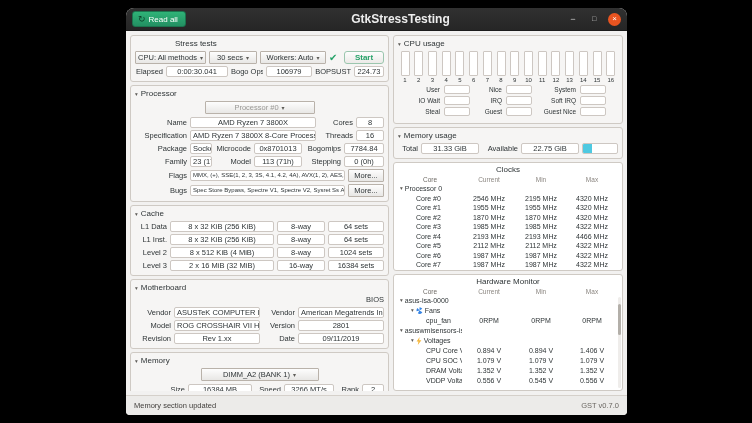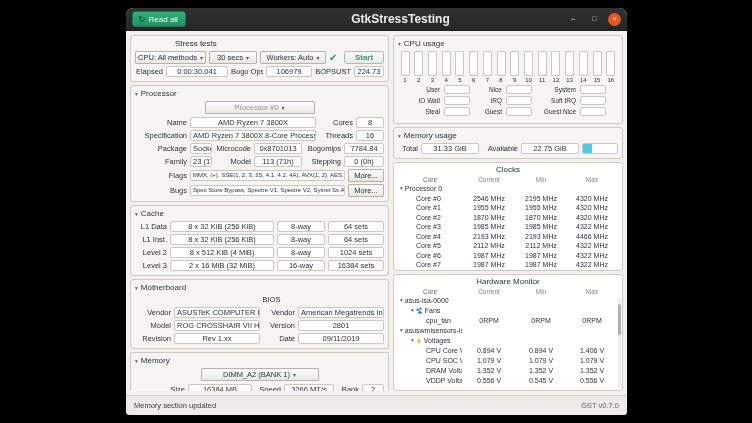--- a/index.html
+++ b/index.html
@@ -47,21 +47,21 @@
     background:linear-gradient(#fdfdfd,#e8e7e5); border:1px solid #b9b2aa; border-radius:1px;
     font-size:7.5px; color:#2e3436; height:13px; padding:0 4px; cursor:pointer;
     white-space:nowrap; overflow:hidden; font-family:"Liberation Sans",sans-serif;}
   .select .arrow { font-size:6px; color:#5e5c58; }
   .select.dim span:first-child { color:#9a9996; }
   .checkmark { color:var(--accent-green); font-size:10px; line-height:13px; }
   .startbtn { display:inline-flex; align-items:center; justify-content:center;
     background:linear-gradient(#fdfdfd,#eceae8); border:1px solid #9bc6ae; border-radius:3px;
     color:var(--accent-green); font-weight:bold; font-size:8px; height:13px; padding:0 10px; cursor:pointer;}
   .center-row { display:flex; justify-content:center; margin-bottom:3px; }
-  .subhdr { font-size:7.5px; color:#2e3436; text-align:left; line-height:10px;}
+  .subhdr { font-size:7.5px; color:#2e3436; text-align:right; line-height:10px;}
   
   .meters { display:flex; justify-content:space-between; padding:0 2px; margin-bottom:1px; }
   .meter-col { width:10px; display:flex; flex-direction:column; align-items:center; gap:1px; }
   .meter { width:9px; height:25px; background:#fff; border:1px solid #cdc7c2; border-radius:1px;
     position:relative; overflow:hidden;}
   .meter .mfill { position:absolute; bottom:0; left:0; right:0; background:var(--accent-cyan); height:0;}
   .mnum { font-size:6px; color:#2e3436; line-height:6px; }
   .stats { display:grid; grid-template-columns:30px 26px 28px 26px 40px 26px; gap:2px 4px;
     justify-content:center; margin:2px 0 3px; }
   .stat-lbl { font-size:6.5px; color:#2e3436; text-align:right; line-height:9px; white-space:nowrap;}

